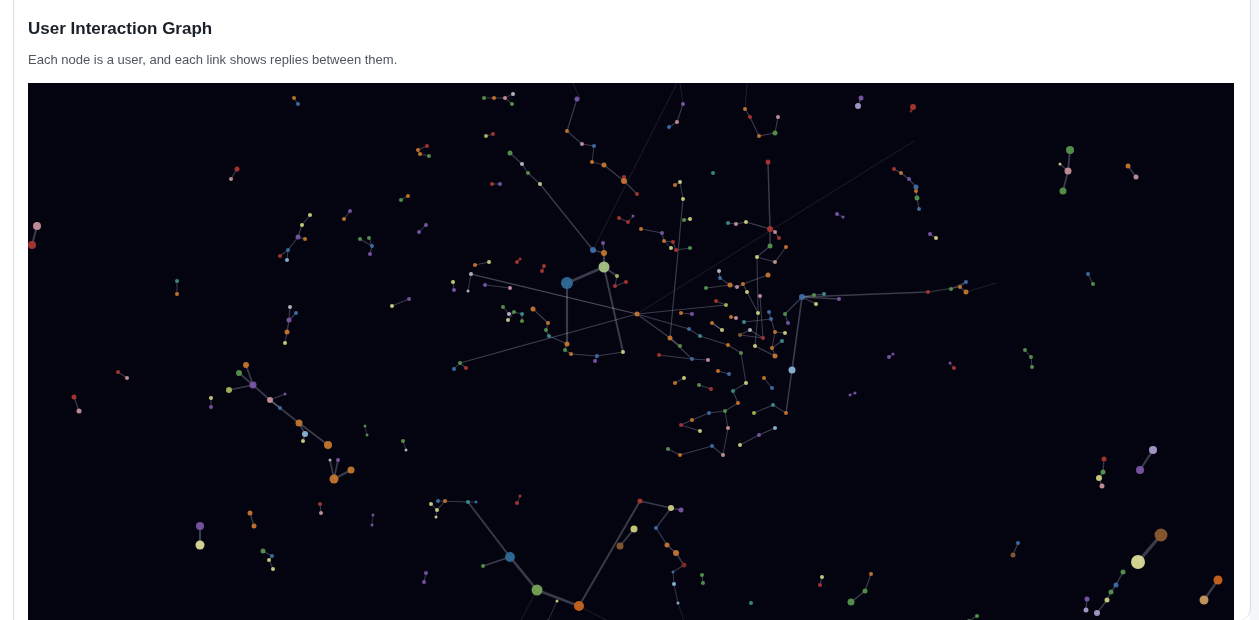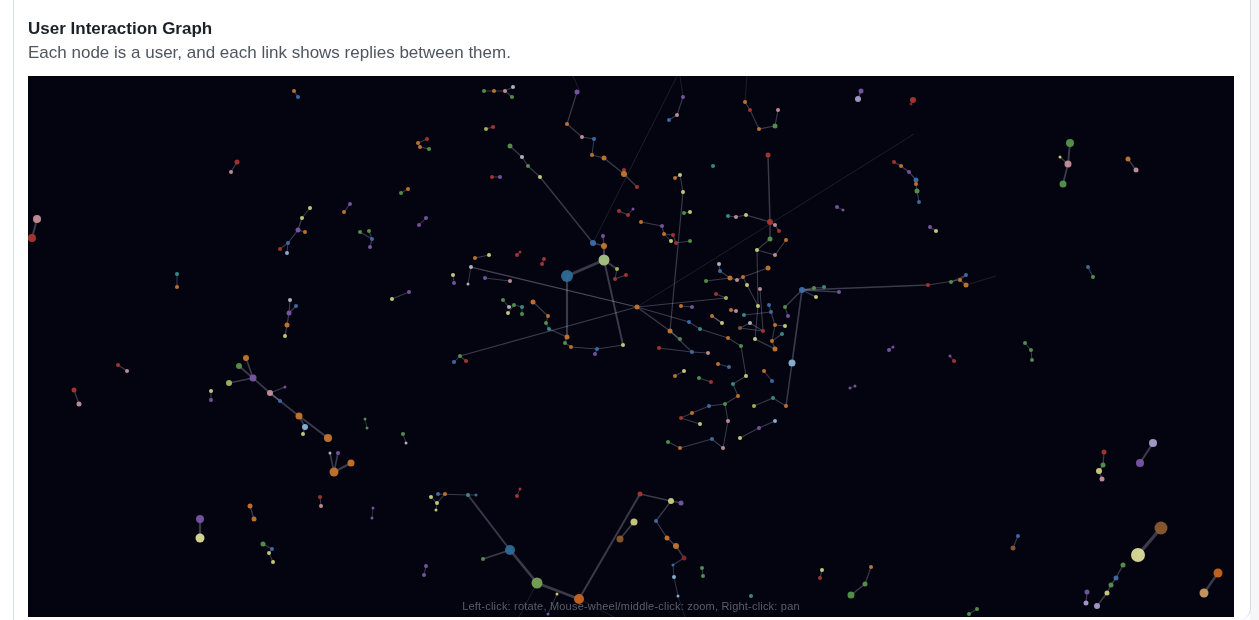--- a/index.html
+++ b/index.html
@@ -4,21 +4,21 @@
 <style>
   * { margin:0; padding:0; box-sizing:border-box; }
   html,body { width:1259px; height:620px; overflow:hidden;
     font-family:"Liberation Sans", sans-serif; background:#ffffff; }
   .gutter { position:absolute; top:0; right:0; width:9px; height:620px;
     background:#f4f6f8; }
   .page { position:absolute; left:13px; top:0; width:1238px; height:620px;
     background:#ffffff; border-left:1px solid #dbe0e6; border-right:1px solid #d6dbe1;
     border-bottom-right-radius:12px; padding:10px 15px 14px 14px; }
   h1.title { font-size:17px; font-weight:bold; color:#1b2129; line-height:20px;margin-top:9px; }
-  p.subtitle { font-size:17px; color:#4f565f; line-height:16px; margin-top:6px; }
+  p.subtitle { font-size:13px; color:#4f565f; line-height:16px; margin-top:13px; }
   .canvas-wrap { position:relative; margin-top:15px; width:1206px; height:541px;
     background:#040310; }
   svg { display:block; }
   .hint { position:absolute; left:0; right:0; bottom:5px; text-align:center;
     font-size:11px; color:#5a5f6b; letter-spacing:0.2px; pointer-events:none; }
 </style>
 </head>
 <body>
 
 <div class="gutter"></div>
@@ -630,15 +630,14 @@
         <circle cx="745" cy="322" r="2" fill="#3a8e8c" fill-opacity="0.95"></circle>
         <circle cx="758" cy="330" r="2" fill="#c4762e" fill-opacity="0.95"></circle>
         <circle cx="684" cy="363" r="2" fill="#3f6ea8" fill-opacity="0.95"></circle>
         <circle cx="695" cy="372" r="2" fill="#c59099" fill-opacity="0.95"></circle>
         <circle cx="652" cy="372" r="2" fill="#c4762e" fill-opacity="0.95"></circle>
         <circle cx="640" cy="366" r="2" fill="#55944c" fill-opacity="0.95"></circle>
         <circle cx="712" cy="362" r="2" fill="#cdcd7f" fill-opacity="0.95"></circle>
         <circle cx="731" cy="352" r="2" fill="#7a55a5" fill-opacity="0.95"></circle>
         <circle cx="747" cy="345" r="2" fill="#8ab4d6" fill-opacity="0.95"></circle>
       </svg>
-    <div class="hint">Left-click: rotate, Mouse-wheel/middle-click: zoom, Right-click: pan</div>
   </div>
 </div>
 
 </body></html>

